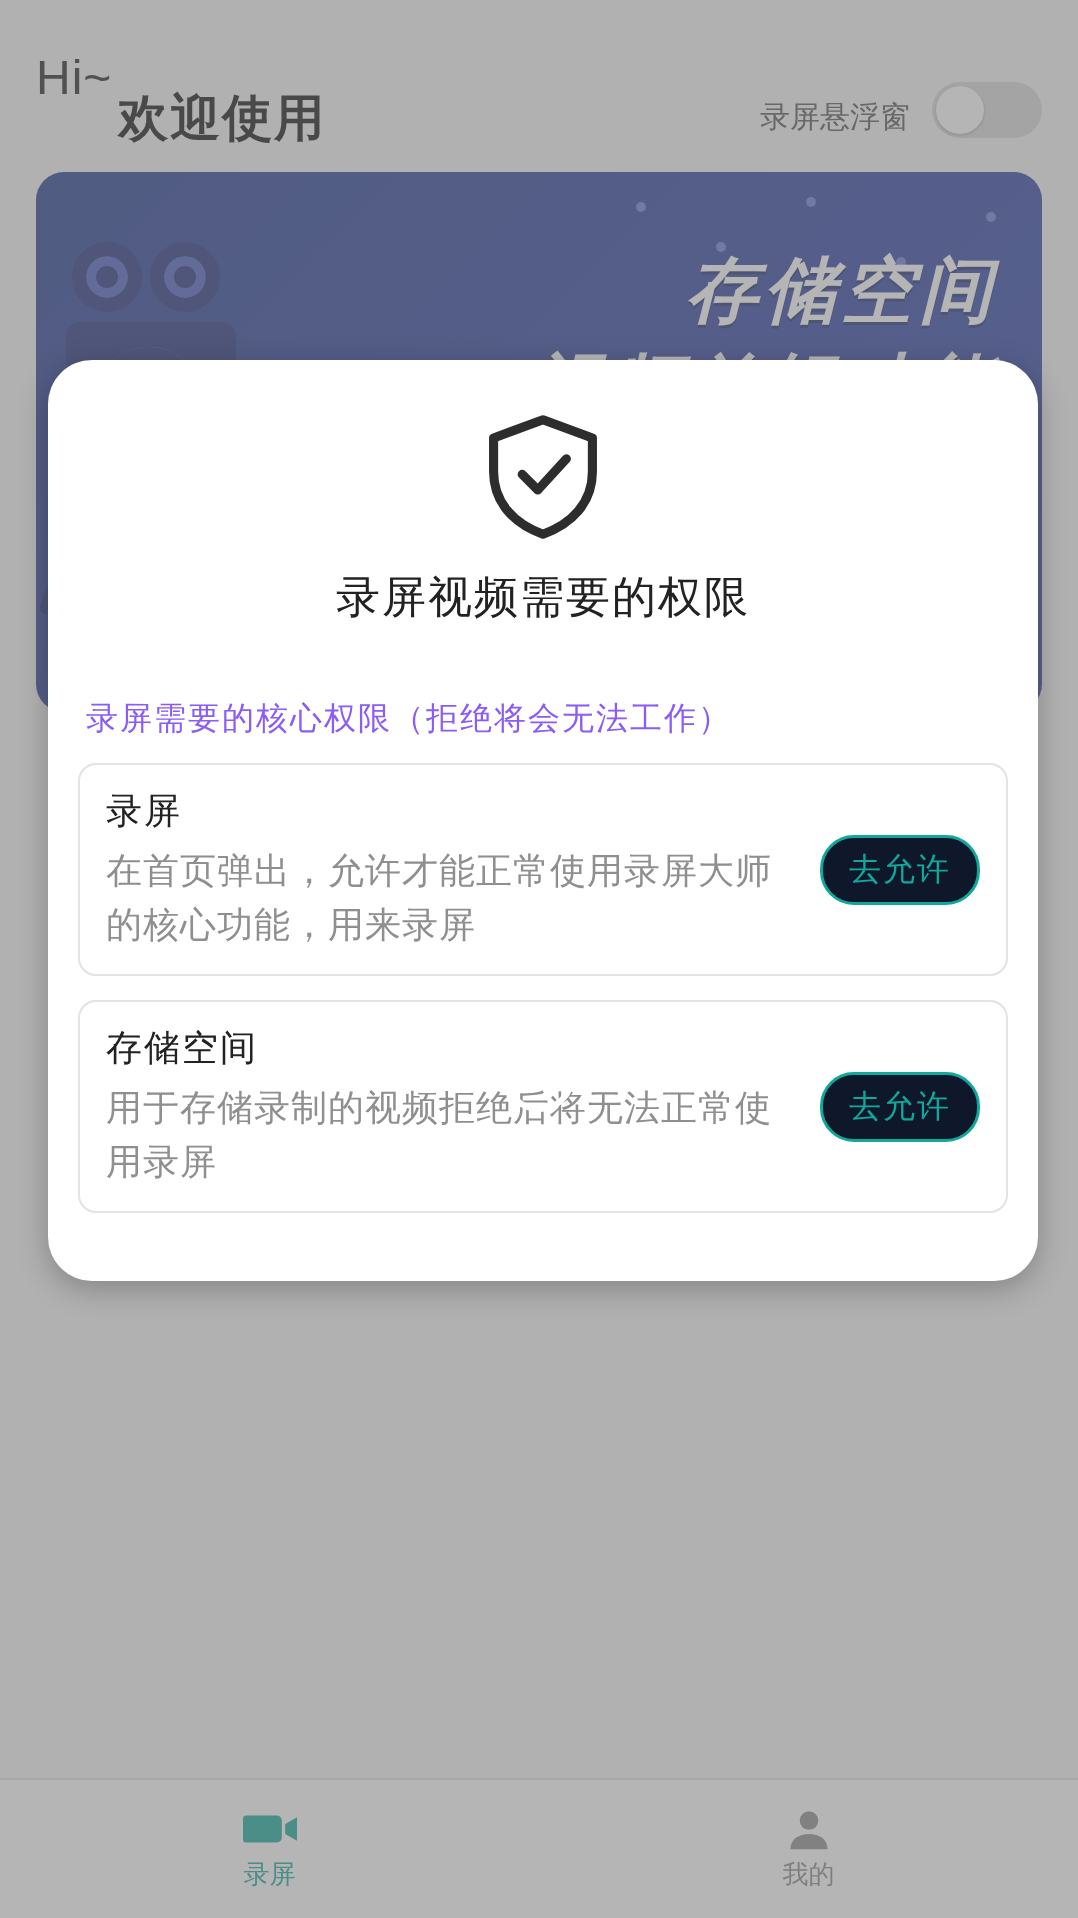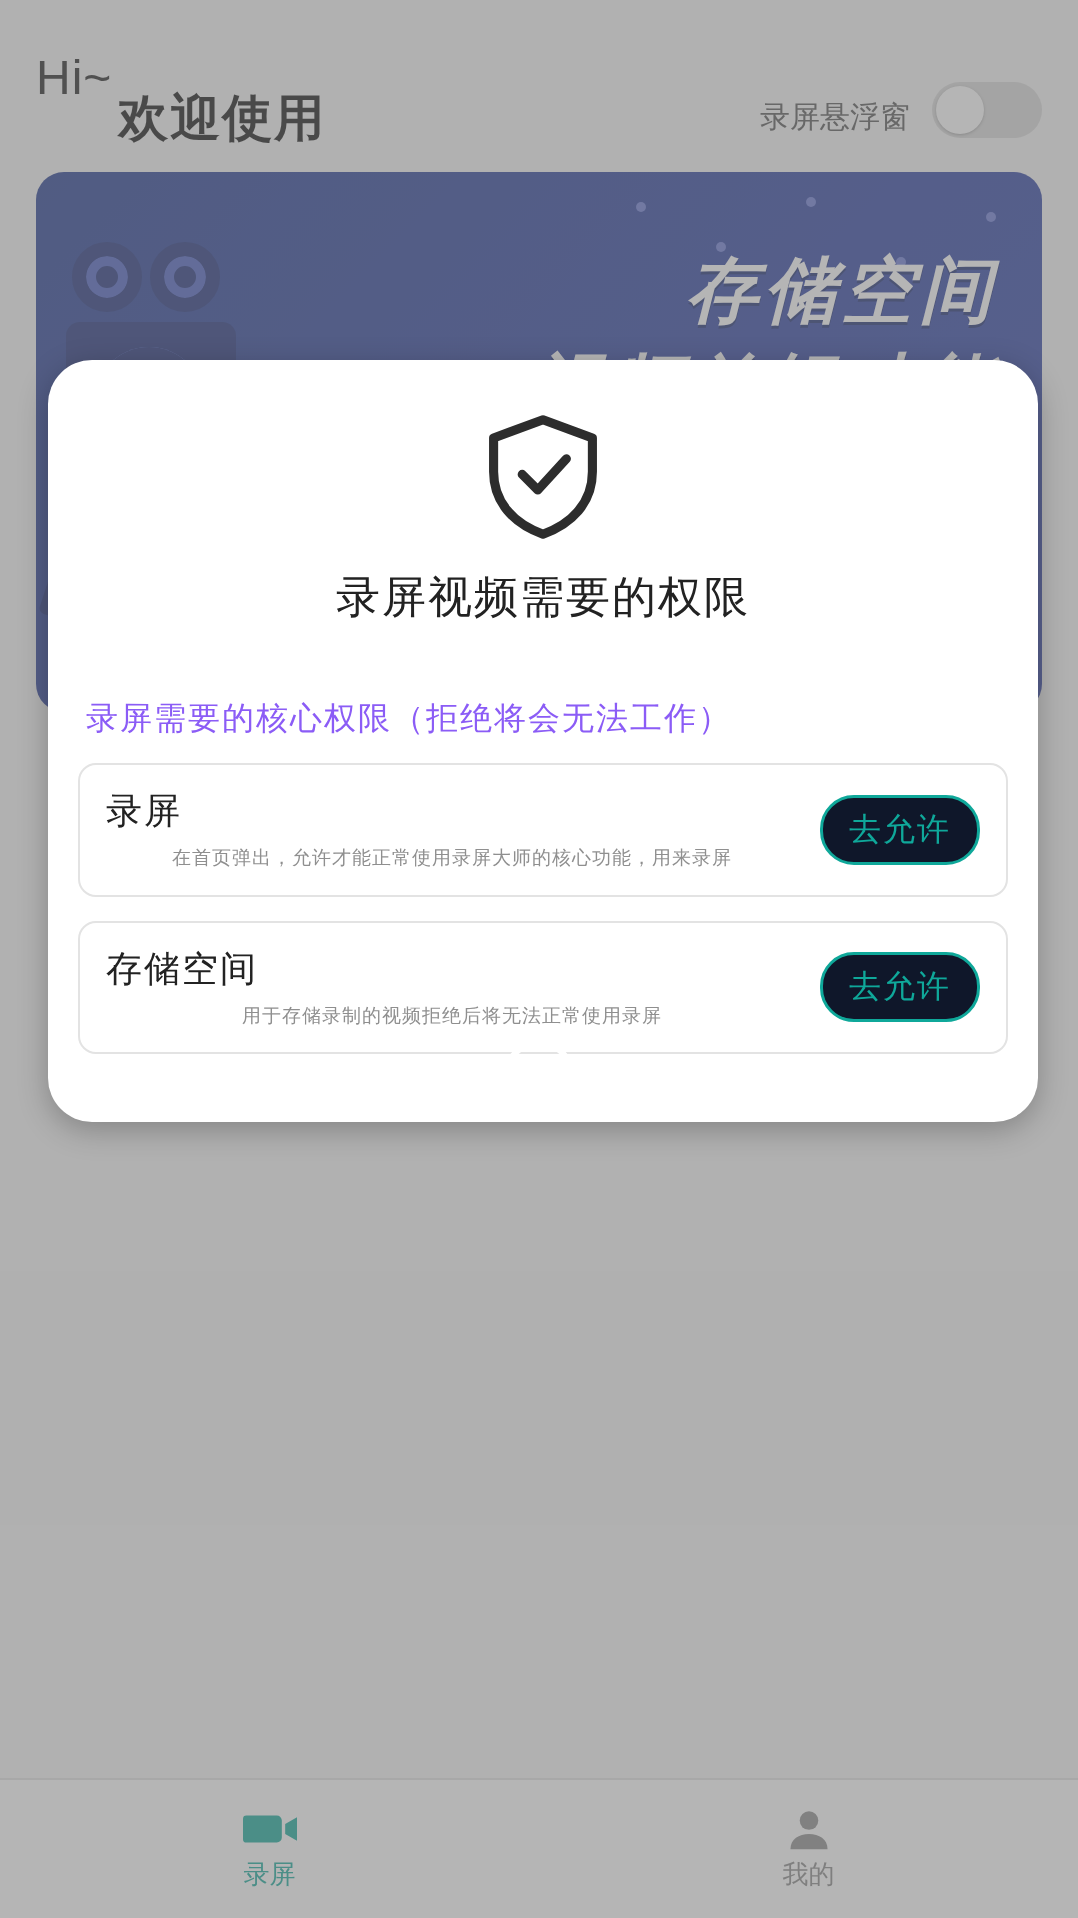--- a/index.html
+++ b/index.html
@@ -49,21 +49,21 @@
 
   .dialog { position:absolute; left:48px; right:40px; top:360px; background:#fff; border-radius:44px; padding:52px 30px 44px 30px; box-shadow:0 8px 30px rgba(0,0,0,.25); }
   .dialog-icon { display:flex; justify-content:center; margin-bottom:26px; }
   .dialog-icon svg { width:130px; height:130px; }
   .dialog-title { text-align:center; font-size:44px; font-weight:500; color:#222; letter-spacing:2px; margin-bottom:70px; }
   .dialog-subtitle { font-size:32px; color:#8b5cf6; letter-spacing:2px; margin:0 8px 22px 8px; }
 
   .perm-card { border:2px solid #e3e3e3; border-radius:18px; padding:22px 26px; display:flex; align-items:center; gap:22px; margin-bottom:24px; }
   .perm-text { flex:1; }
   .perm-name { font-size:36px; color:#222; font-weight:500; margin-bottom:8px; letter-spacing:2px; }
-  .perm-desc { font-size:19px; color:#8f8f8f; line-height:1.5; letter-spacing:1px;text-align:center; }
+  .perm-desc { font-size:36px; color:#8f8f8f; line-height:1.5; letter-spacing:1px; }
   .perm-btn { border:3px solid #0fa89a; color:#0fa89a; background:#0f172a; font-size:32px; letter-spacing:2px; border-radius:34px; padding:10px 26px; white-space:nowrap; cursor:pointer; }
 
   .close-btn { position:absolute; top:1040px; width:72px; height:72px; border:6px solid #fff; border-radius:50%; display:flex; align-items:center; justify-content:center; color:#fff; cursor:pointer; left:50%; transform:translateX(-50%);}
   .close-btn svg { width:40px; height:40px; stroke:#fff; stroke-width:6; }
 </style>
 </head>
 <body>
 
 <div class="app">
 

